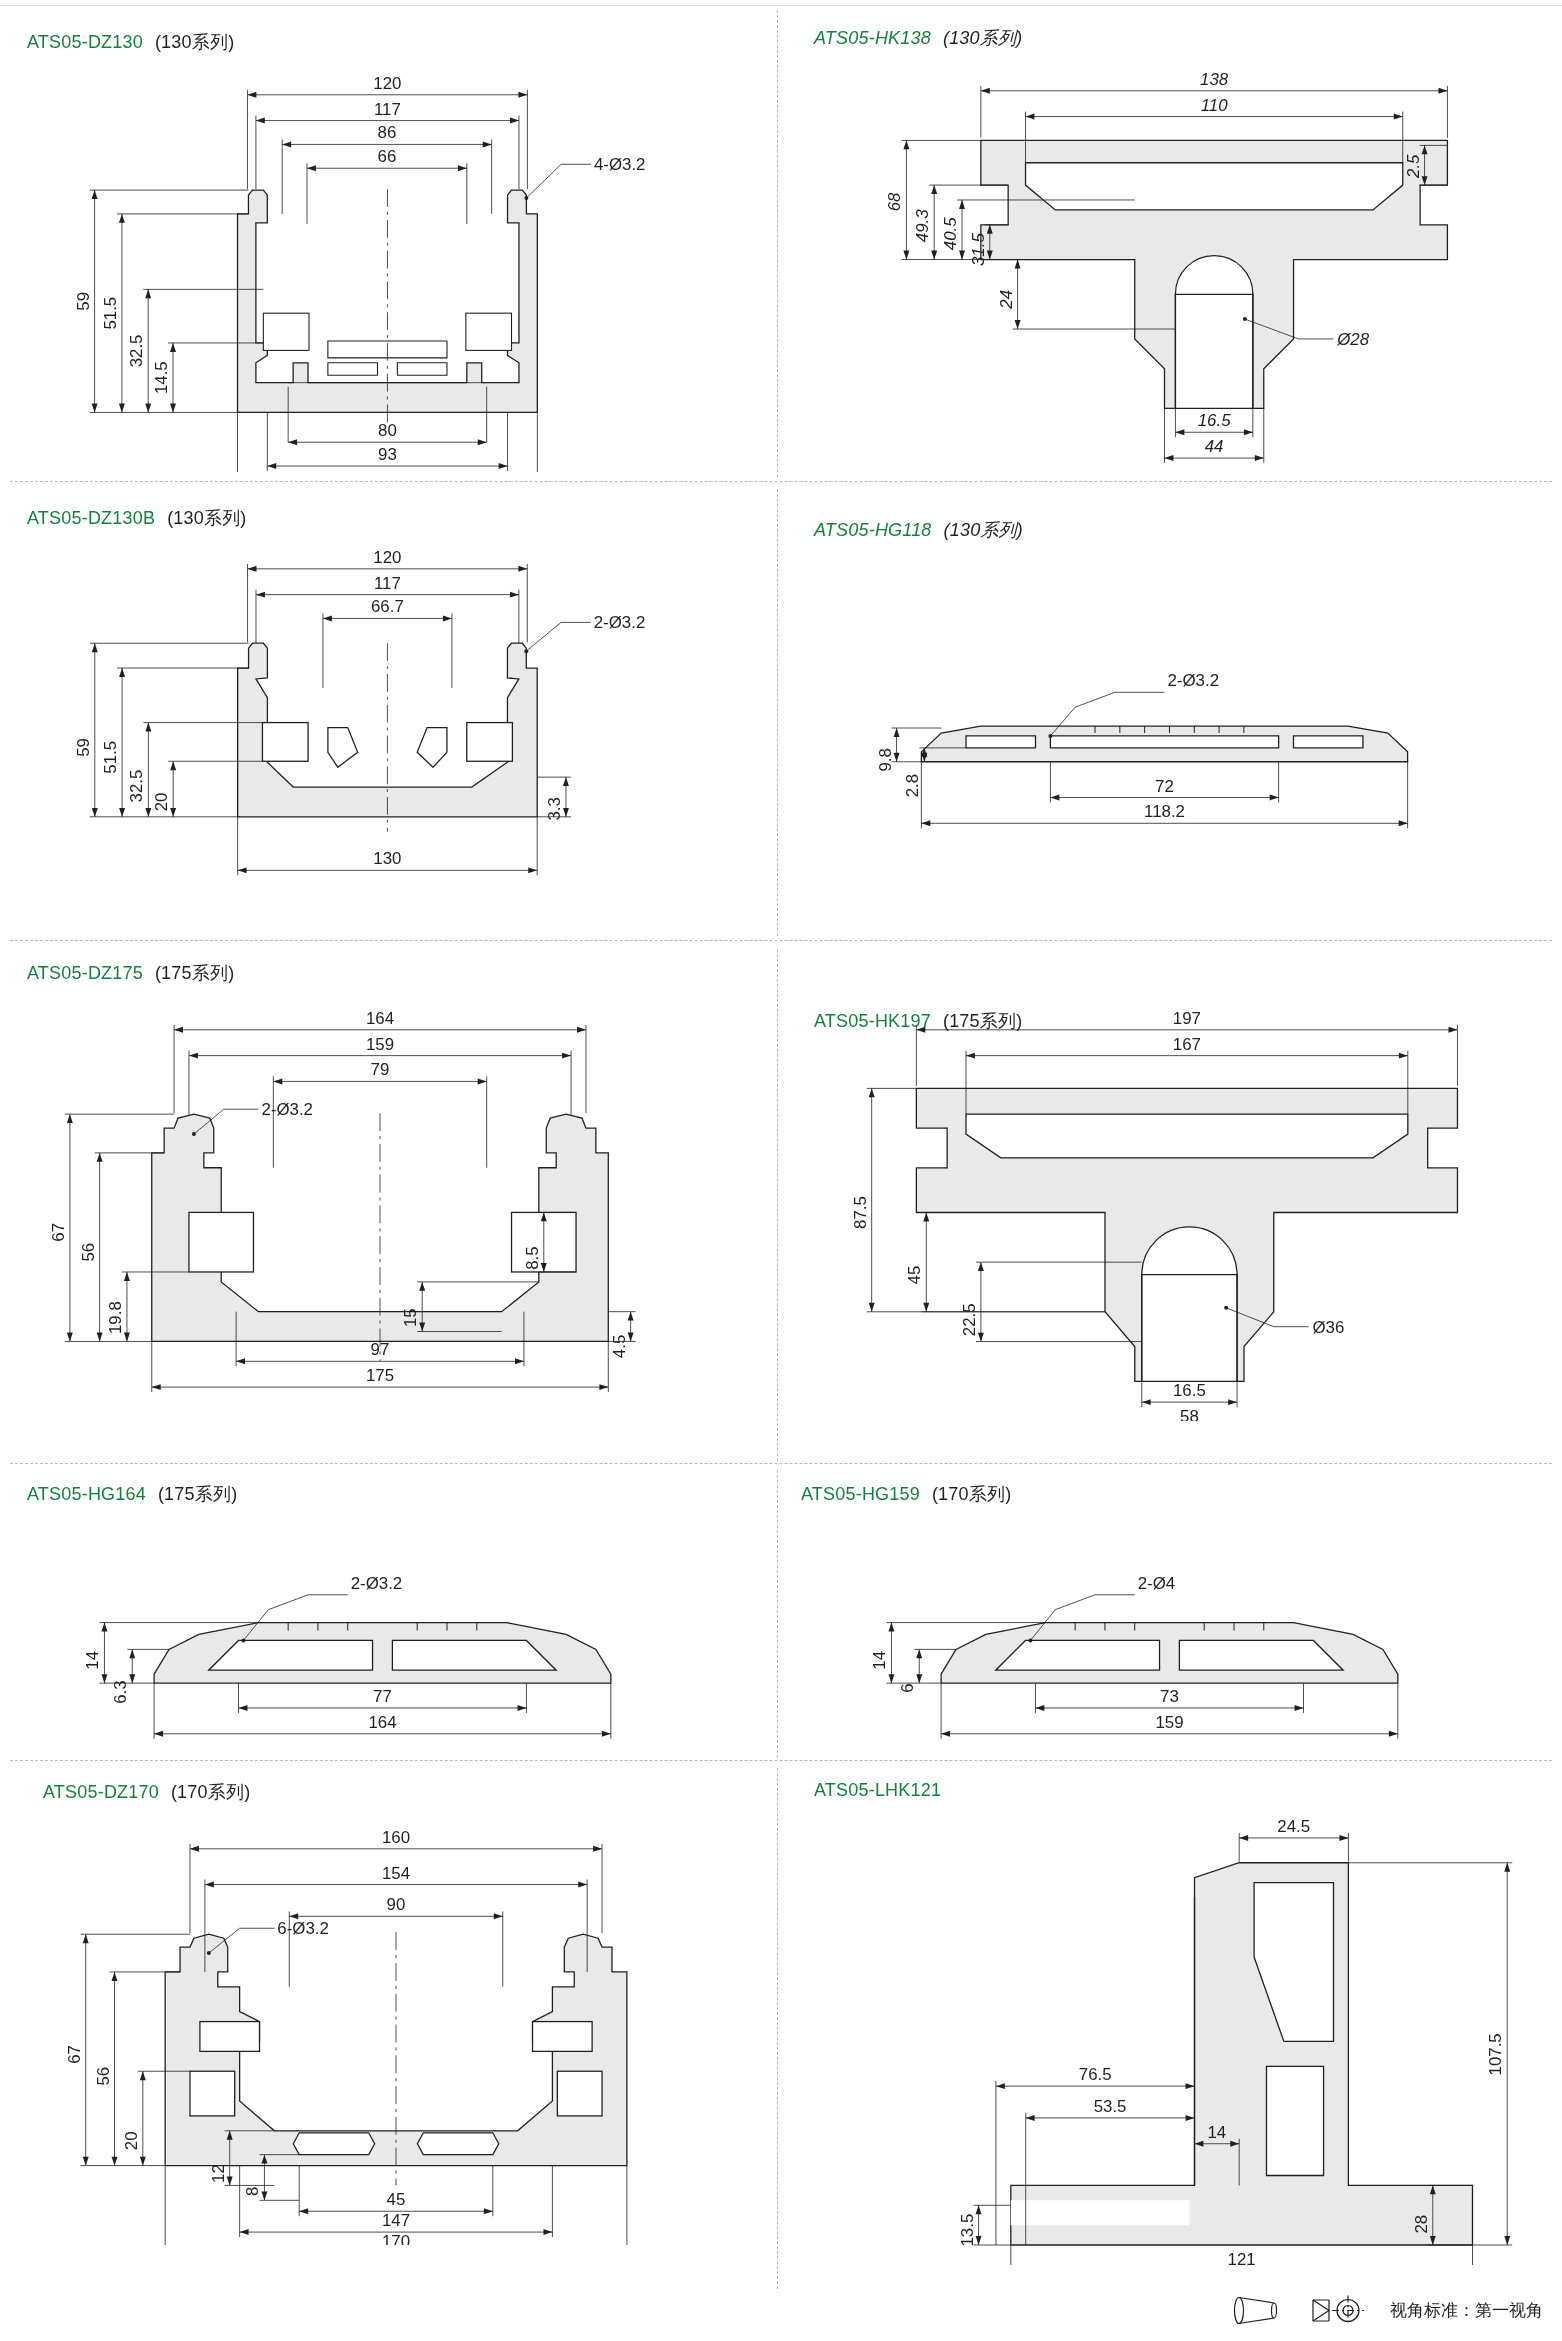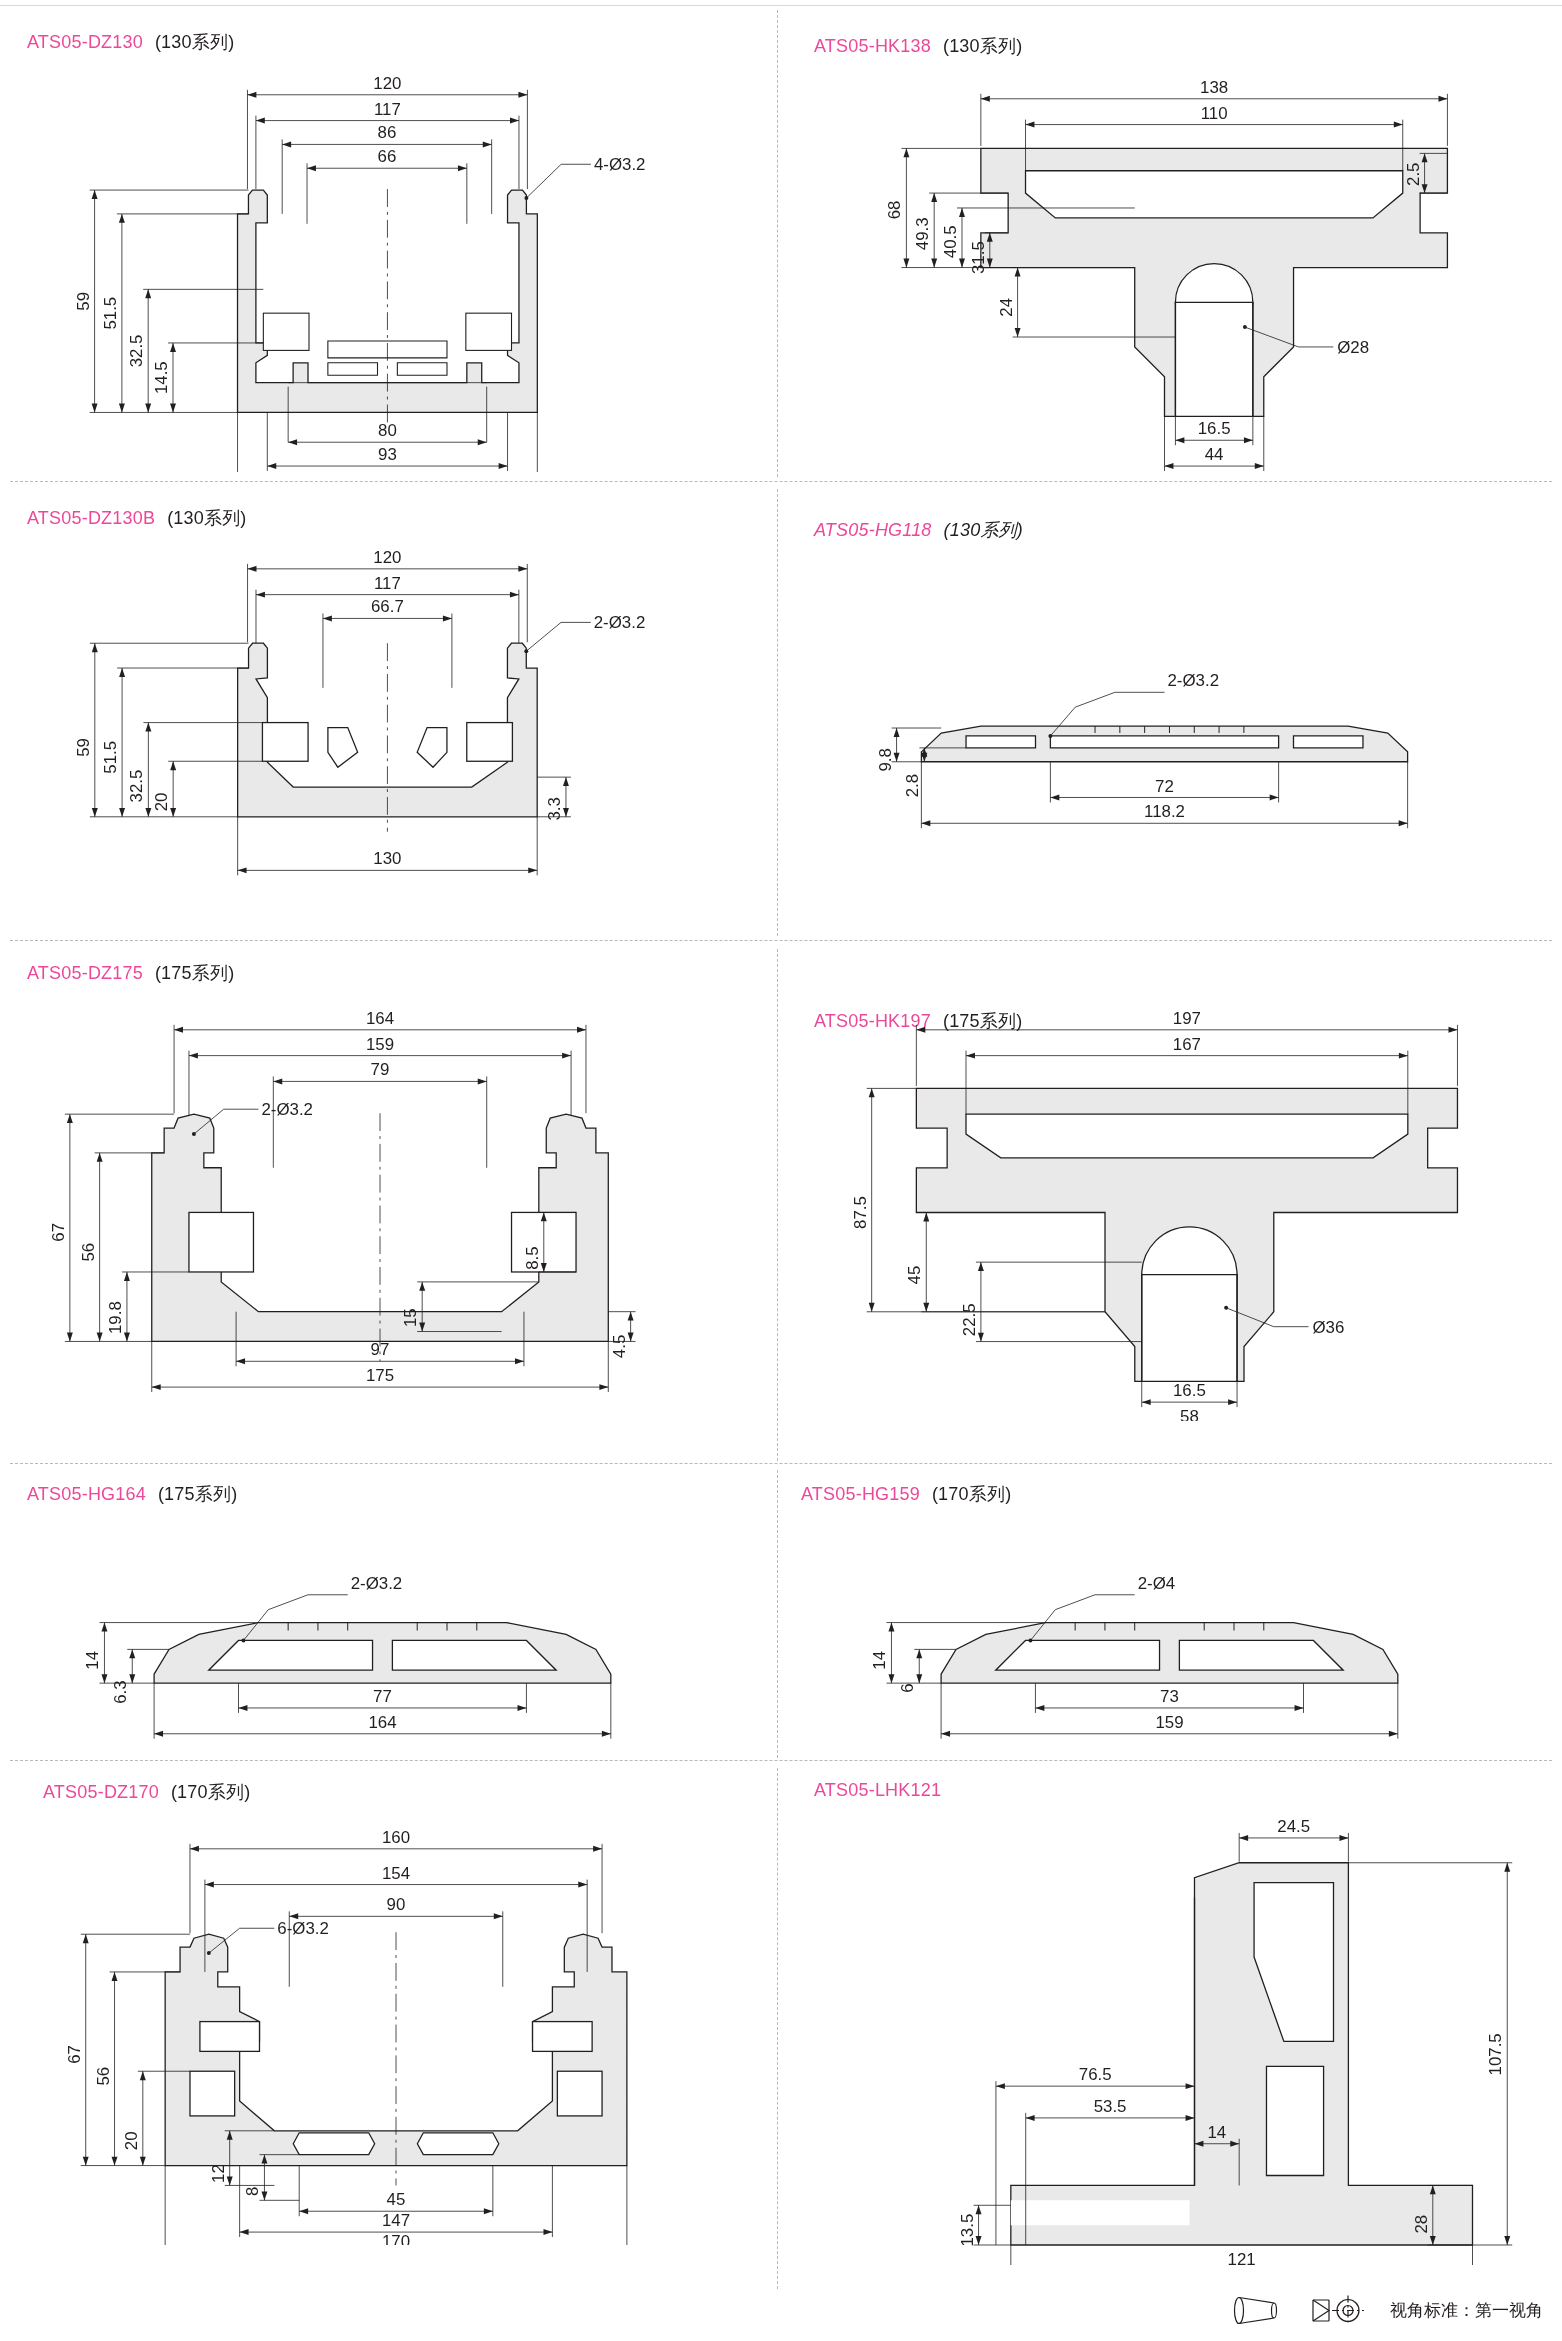--- a/index.html
+++ b/index.html
@@ -1,20 +1,20 @@
 <!DOCTYPE html>
 <html style="font-size:8px"><head>
 <meta charset="utf-8">
 <style>
   html,body{margin:0;padding:0;background:#ffffff;}
   body{font-family:"Liberation Sans","DejaVu Sans",sans-serif;color:#231f20;}
   .page{width:1562px;height:2342px;position:relative;background:#fff;box-sizing:border-box;}
   .cell{position:absolute;box-sizing:border-box;}
   .title{position:absolute;font-size:18px;letter-spacing:0.2px;white-space:nowrap;}
-  .title .code{color:#ec4899;}
+  .title .code{color:#15803d;}
   .title .ser{color:#231f20;padding-left:12px;}
   .hline{position:absolute;height:0;border-top:1px dashed #b9b9b9;}
   .vline{position:absolute;width:0;border-left:1px dashed #b9b9b9;}
   .topline{position:absolute;left:0;right:0;height:0;border-top:1px solid #d8d8d8;}
   .fig{position:absolute;}
   .fig svg{display:block;}
   .foot{position:absolute;right:19px;bottom:14px;display:flex;align-items:center;gap:26px;}
   .foot .lbl{font-size:17px;color:#231f20;white-space:nowrap;}
   .foot svg{display:block;}
   
@@ -149,21 +149,21 @@
           <text x="118" y="476" text-anchor="middle" transform="rotate(-90 118,476)">59</text>
           <text x="173" y="500" text-anchor="middle" transform="rotate(-90 173,500)">51.5</text>
           <text x="226" y="576" text-anchor="middle" transform="rotate(-90 226,576)">32.5</text>
           <text x="276" y="630" text-anchor="middle" transform="rotate(-90 276,630)">14.5</text>
           <text x="1136" y="212">4-Ø3.2</text>
         </g>
       </svg>
     </div>
   </div>
 
-  <div class="cell" style="left:787px;top:19px;width:775px;height:466px;">
+  <div class="cell" style="left:787px;top:11px;width:775px;height:466px;font-style:italic;">
     <div class="title" style="left:27px;top:15px;">
       <span class="code">ATS05-HK138</span><span class="ser">(130系列)</span>
     </div>
 
     <div class="fig" style="left:30px;top:50px;">
       <svg width="695" height="407" viewBox="0 0 1400 820">
         <g stroke="#231f20" stroke-width="2.6" fill="#e9e9e9">
 
           <path d="M330,160 L1270,160 L1270,250 L1215,250 L1215,330 L1270,330
                    L1270,400 L960,400 L960,560 L900,620 L900,700 L700,700

